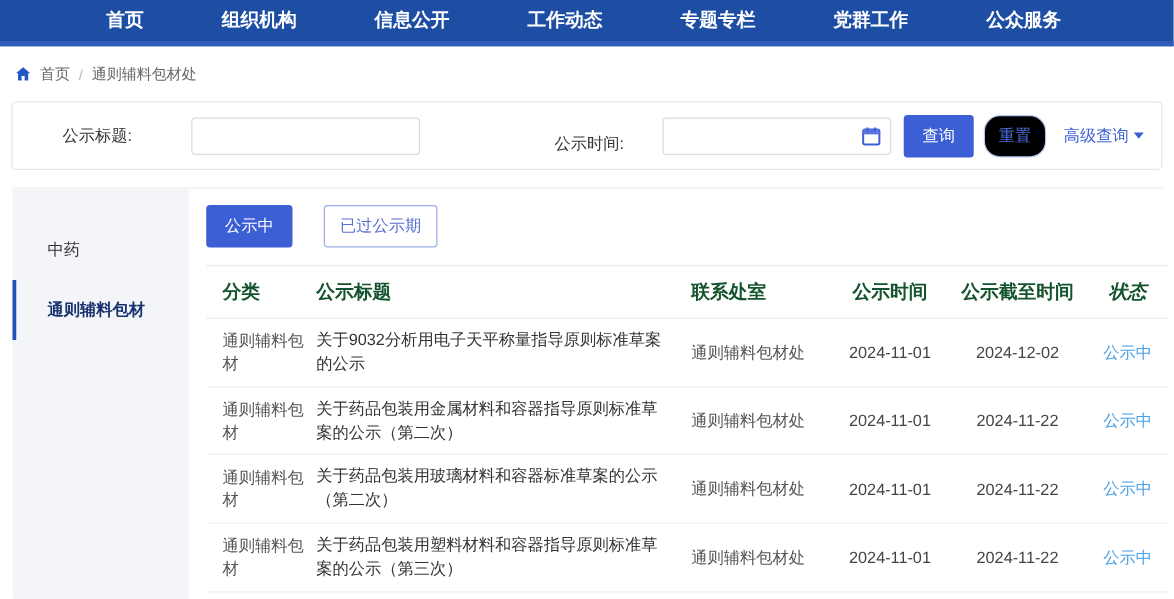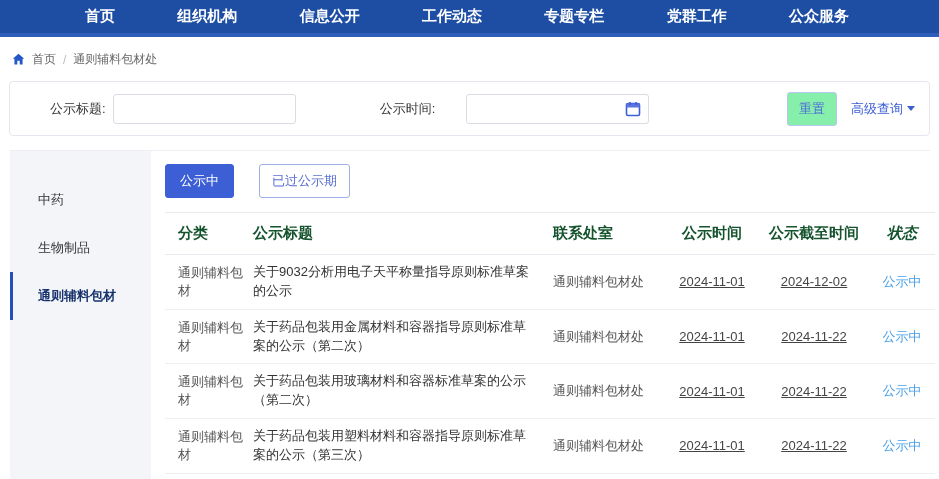--- a/index.html
+++ b/index.html
@@ -20,26 +20,26 @@
 
   
   .search-panel { margin:2px 9px 0 9px; border:1px solid #e4e7ed; border-radius:4px;
     height:55px; display:flex; align-items:center; }
   .field-label { font-size:13px; color:#333; white-space:nowrap; }
   .txt-input { width:183px; height:30px; border:1px solid #d9dce3; border-radius:3px;
     margin-left:7px; padding:0 8px; font-size:13px; color:#333; outline:none; }
   .date-wrap { position:relative; margin-left:7px; }
   .date-wrap .txt-input { margin-left:0; padding-right:30px; }
   .cal-ic { position:absolute; right:8px; top:7px; width:16px; height:16px; }
-  .grp1 { display:flex; align-items:center; margin-left:40px; }
-  .grp2 { display:flex; align-items:center; margin-left:84px;gap:24px; }
+  .grp1 { display:flex; align-items:center; margin-left:40px;gap:40px; }
+  .grp2 { display:flex; align-items:flex-end; margin-left:108px;gap:24px; }
   .btn-area { margin-left:auto; margin-right:14px; display:flex; align-items:center; }
   .btn-primary { background:#3d5fd6; color:#fff; border:none; border-radius:3px;
     font-size:13px; padding:8px 15px; cursor:pointer; }
-  .btn-plain { background:#86efac; color:#4d6ad8; border:1px solid #b9c6ef; border-radius:3px;
+  .btn-plain { background:#000000; color:#4d6ad8; border:1px solid #b9c6ef; border-radius:13px;
     font-size:13px; padding:7px 11px; margin-left:8px; cursor:pointer; }
   .adv-link { color:#3d5fd6; font-size:13px; margin-left:14px; cursor:pointer;
     display:flex; align-items:center; gap:4px; }
   .caret { display:inline-block; width:0; height:0; border-left:4px solid transparent;
     border-right:4px solid transparent; border-top:5px solid #3d5fd6; }
 
   
   .content { margin:14px 9px 0 10px; border-top:1px solid #eceef2; display:flex;
     height:calc(479px - 148px); }
   .sidebar { width:141px; background:#f4f5f8; padding-top:25px; flex-shrink:0; }
@@ -63,21 +63,21 @@
   th.c-cat  { width:88px;  padding-left:13px; }
   th.c-title{ width:300px; }
   th.c-dept { width:112px; }
   th.c-start{ width:94px;  text-align:center; }
   th.c-end  { width:110px; text-align:center; }
   th.c-stat { width:66px;  text-align:center;font-style:italic; }
   tbody td { border-bottom:1px solid #edf0f3; font-size:13px; color:#555;
     padding:8px 0; vertical-align:middle; }
   td.cat { padding-left:13px; }
   td.title { color:#333; line-height:1.45; padding-right:16px; cursor:pointer; }
-  td.start, td.end { text-align:center; color:#444;text-decoration:underline; }
+  td.start, td.end { text-align:center; color:#444; }
   td.stat { text-align:center; }
   .status-link { color:#49a0e8; cursor:pointer; }
 </style>
 </head>
 <body>
 
 <div class="topnav">
   <span class="nav-item">首页</span>
   <span class="nav-item">组织机构</span>
   <span class="nav-item">信息公开</span>
@@ -111,32 +111,32 @@
         <svg viewBox="0 0 16 16" width="16" height="16">
           <rect x="1.5" y="2.5" width="13" height="12" rx="1.5" fill="none" stroke="#3d5fd6" stroke-width="1.6"></rect>
           <rect x="1.5" y="2.5" width="13" height="4" fill="#5b74e0"></rect>
           <line x1="5" y1="1" x2="5" y2="4" stroke="#3d5fd6" stroke-width="1.6"></line>
           <line x1="11" y1="1" x2="11" y2="4" stroke="#3d5fd6" stroke-width="1.6"></line>
         </svg>
       </span>
     </span>
   </div>
   <div class="btn-area">
+    <button class="btn-primary">查询</button>
     <button class="btn-plain">重置</button>
     <span class="adv-link">
       <span>高级查询</span>
       <span class="caret"></span>
     </span>
   </div>
 </div>
 
 <div class="content">
   <div class="sidebar">
     <div class="side-item">中药</div>
-    <div class="side-item">生物制品</div>
     <div class="side-item active">通则辅料包材</div>
   </div>
 
   <div class="main">
     <div class="toolbar">
       <button class="tab-active">公示中</button>
       <button class="tab-inactive">已过公示期</button>
     </div>
 
     <table>

